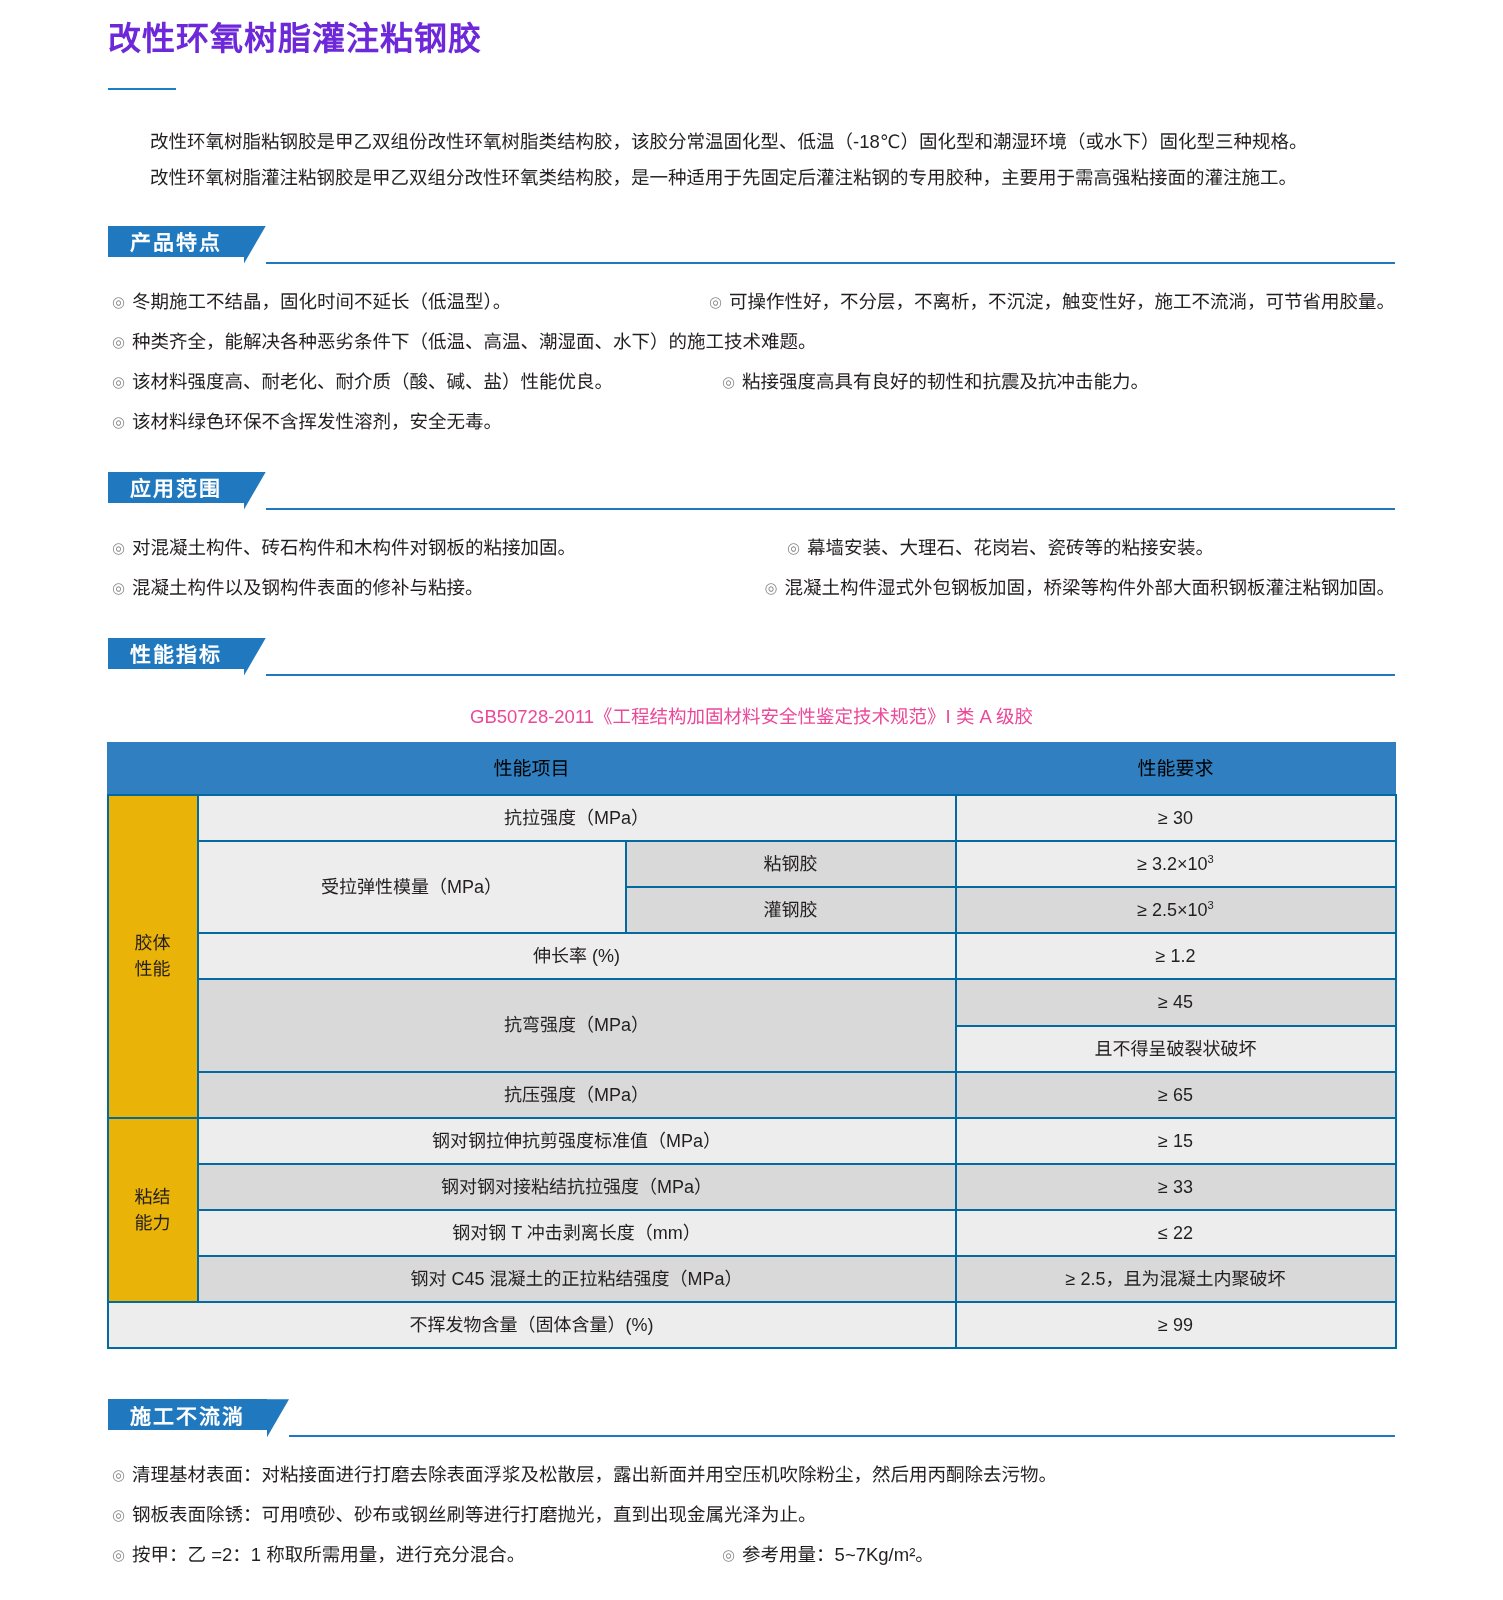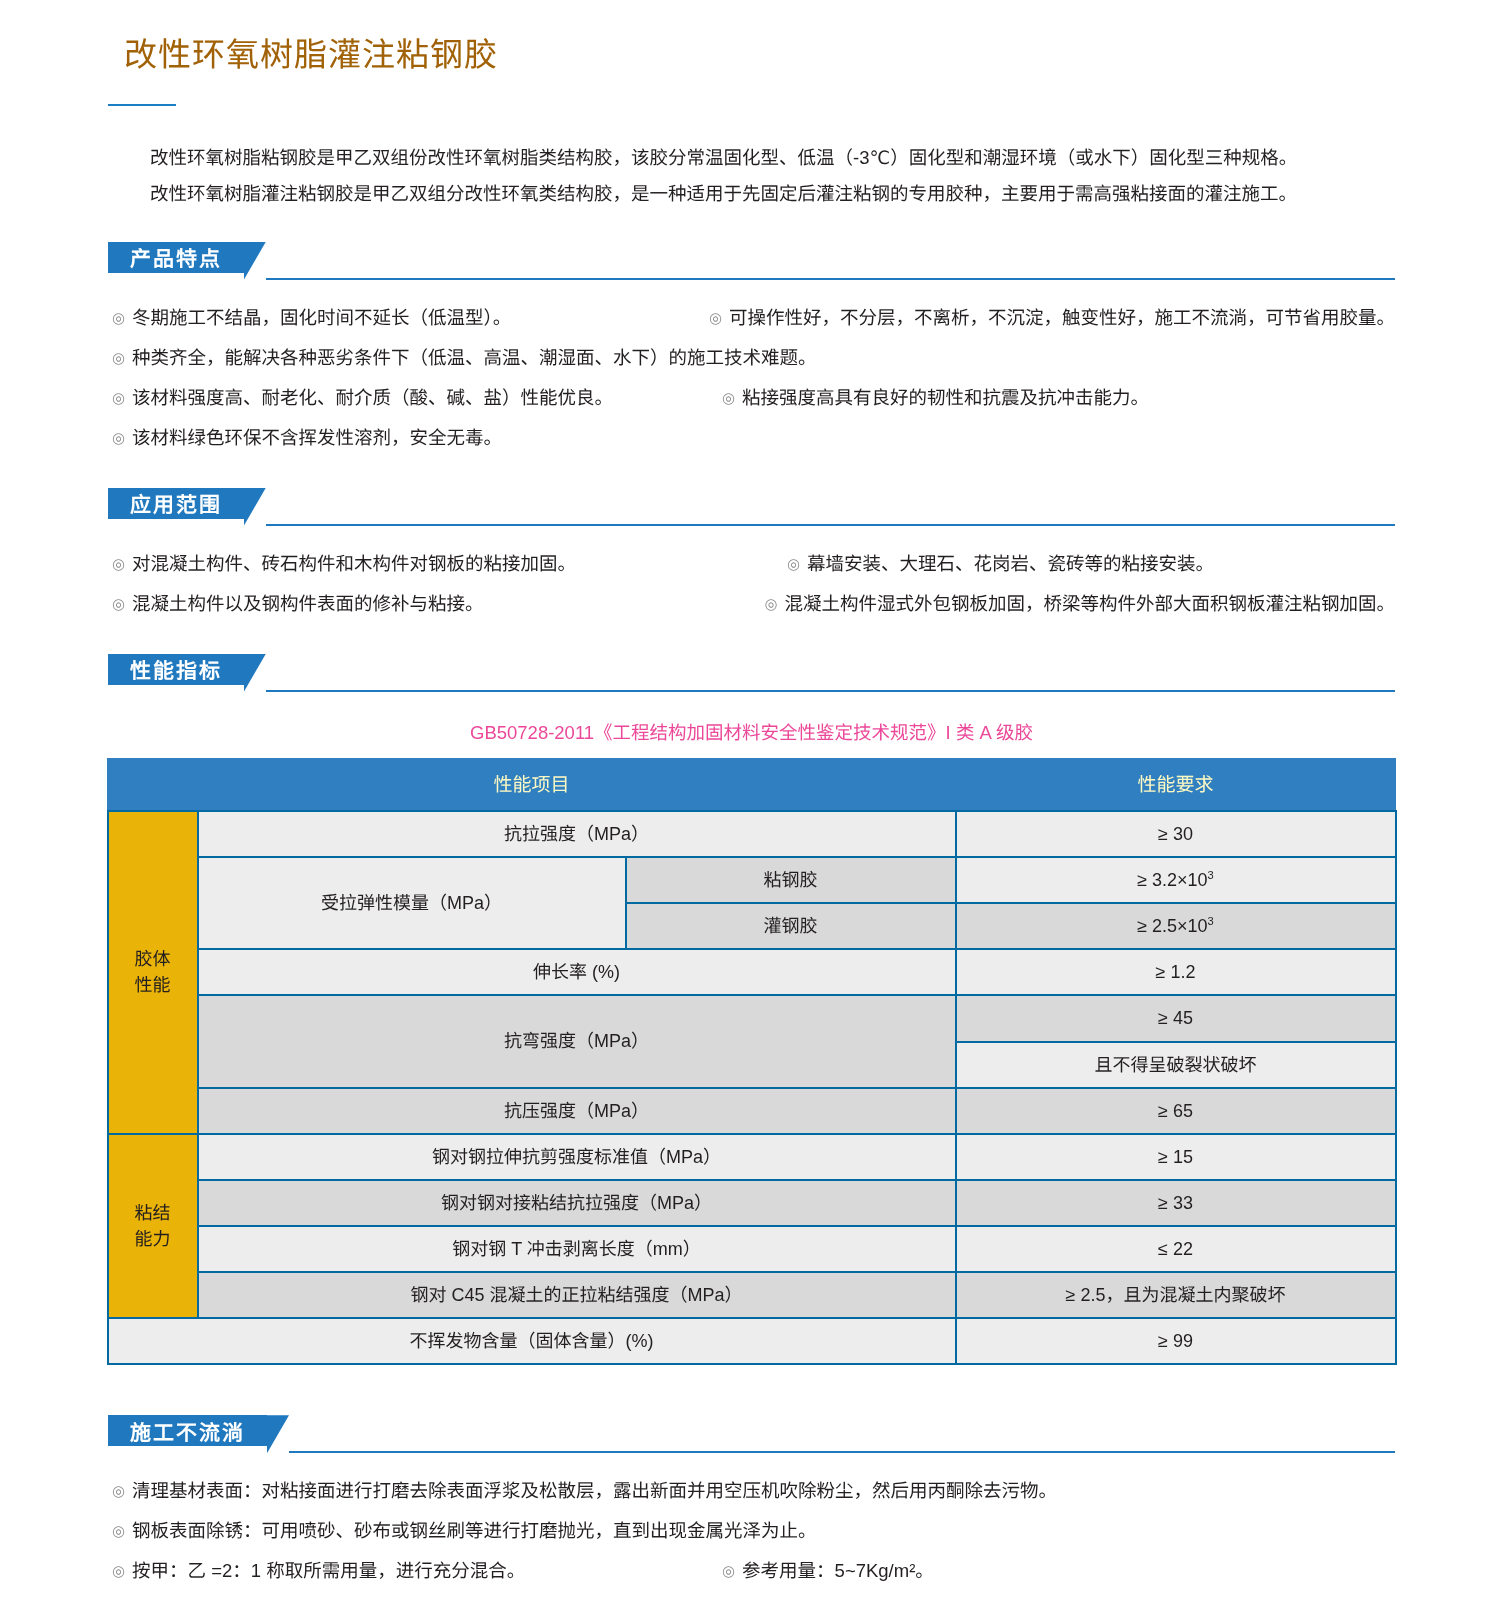--- a/index.html
+++ b/index.html
@@ -20,24 +20,24 @@
     padding: 0;
     box-sizing: border-box;
   }
 
   
   .title-wrap {
     padding: 14px 0 0 108px;
   }
   .doc-title {
     font-size: 33px;
-    font-weight: normal;
-    color: #a16207;
+    font-weight: bold;
+    color: #6d28d9;
     letter-spacing: 1px;
-    margin: 16px;
+    margin: 0;
     line-height: 1.5;
   }
   .title-rule {
     width: 68px;
     height: 2px;
     background: #1b7fc4;
     margin-top: 24px;
   }
 
   
@@ -136,21 +136,21 @@
   }
   table.perf th, table.perf td {
     border: 2px solid #0369a1;
     text-align: center;
     vertical-align: middle;
     padding: 9px 6px;
     line-height: 1.45;
   }
   table.perf thead th {
     background: #2f7fc1;
-    color: #fef9c3;
+    color: #000000;
     font-weight: normal;
     font-size: 19px;
     padding: 12px 6px;
     border: 1px solid #2f7fc1;
   }
   .grp {
     background: #eab308;
     width: 90px;
     font-size: 18px;
     line-height: 1.6;
@@ -163,21 +163,21 @@
 <body>
 
 <div class="page">
 
   <div class="title-wrap">
     <h1 class="doc-title">改性环氧树脂灌注粘钢胶</h1>
     <div class="title-rule"></div>
   </div>
 
   <div class="intro">
-    <p>改性环氧树脂粘钢胶是甲乙双组份改性环氧树脂类结构胶，该胶分常温固化型、低温（-3℃）固化型和潮湿环境（或水下）固化型三种规格。</p>
+    <p>改性环氧树脂粘钢胶是甲乙双组份改性环氧树脂类结构胶，该胶分常温固化型、低温（-18℃）固化型和潮湿环境（或水下）固化型三种规格。</p>
     <p>改性环氧树脂灌注粘钢胶是甲乙双组分改性环氧类结构胶，是一种适用于先固定后灌注粘钢的专用胶种，主要用于需高强粘接面的灌注施工。</p>
   </div>
 
   <div class="section">
     <div class="sec-head">
       <div class="tag">产品特点</div>
       <div class="tail"></div>
       <div class="rule"></div>
     </div>
     <div class="bullets">

